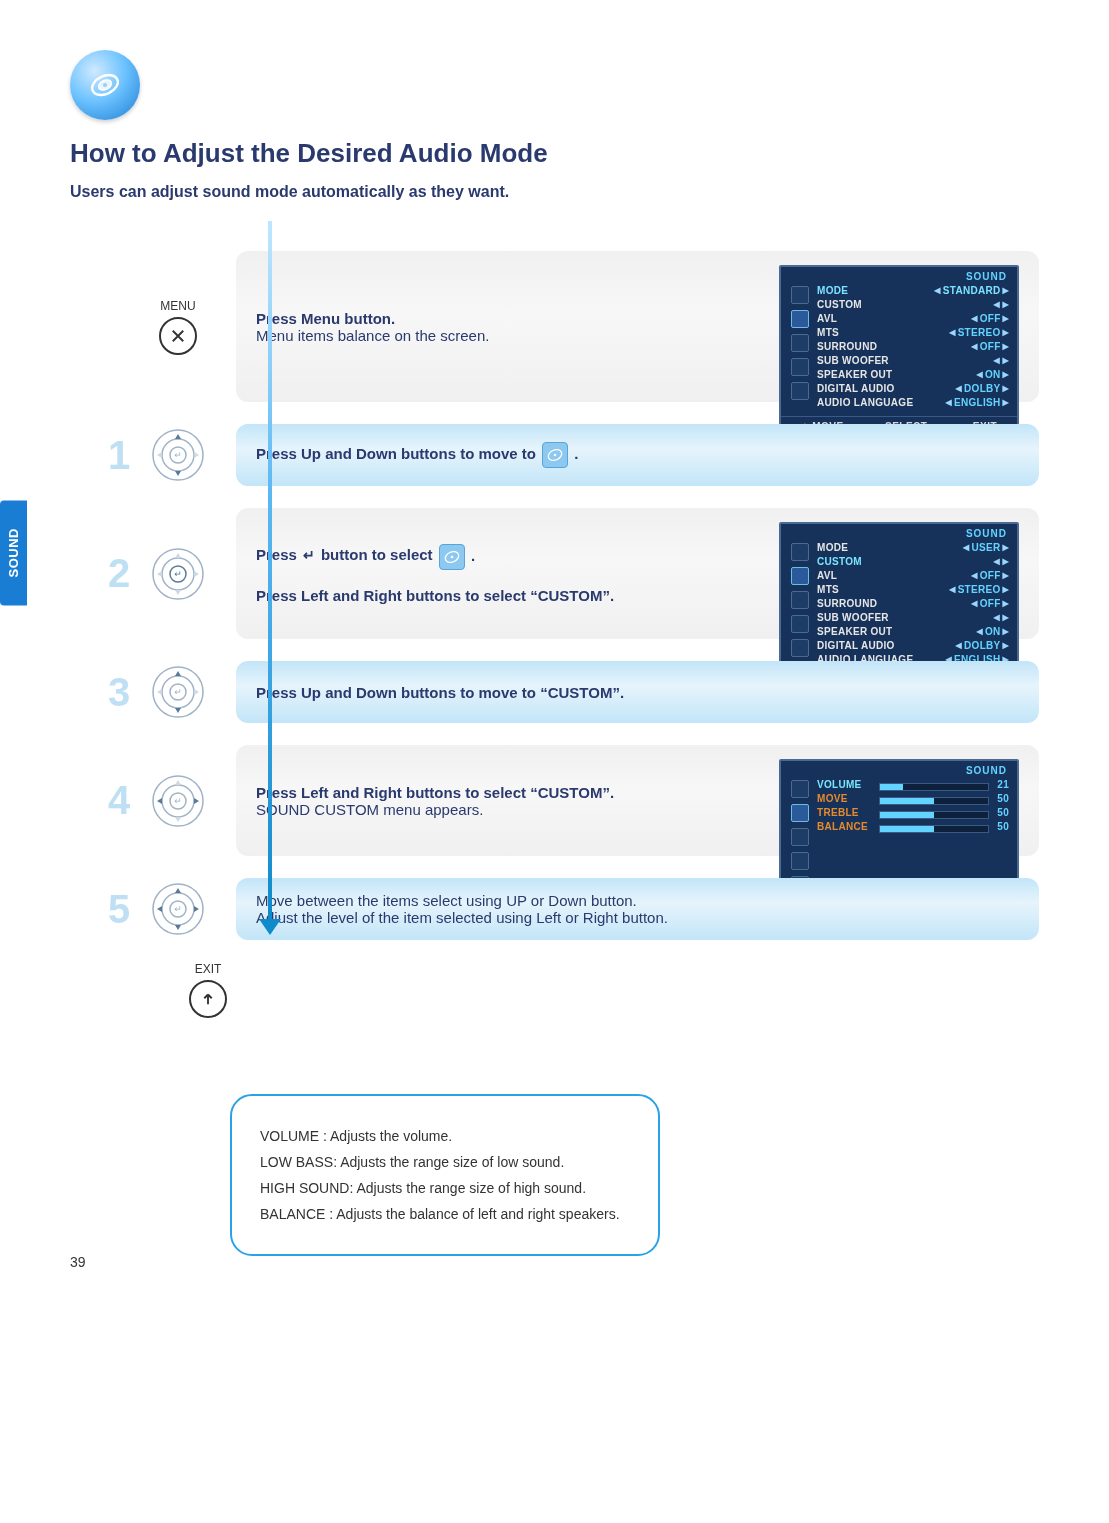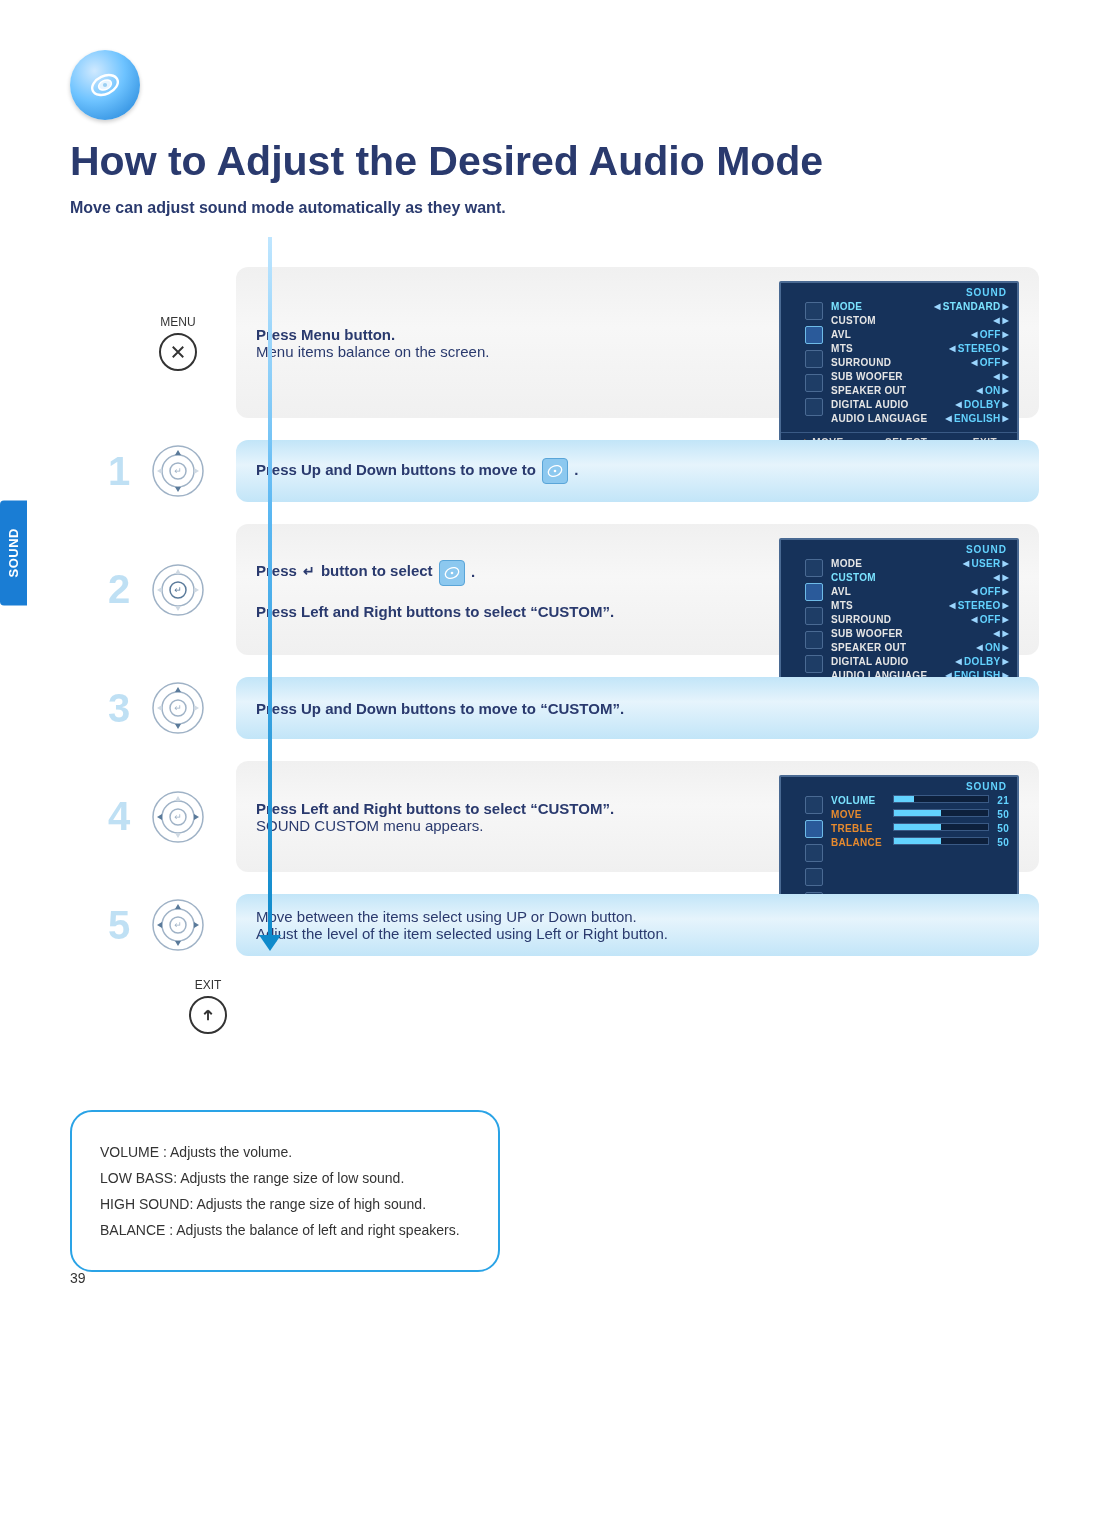--- a/index.html
+++ b/index.html
@@ -2,21 +2,21 @@
 <html><head>
 <meta charset="utf-8">
 <style>
 *{box-sizing:border-box;margin:0;padding:0}
 body{font-family:Arial,Helvetica,sans-serif;background:#fff;width:1109px;height:1523px;position:relative;color:#2a3a6e}
 .page{padding:50px 70px 30px 70px;position:relative}
 .side-tab{position:absolute;left:0;top:500px;background:#1a7dd4;color:#fff;font-size:13px;font-weight:bold;letter-spacing:.5px;padding:28px 6px;writing-mode:vertical-rl;transform:rotate(180deg);border-radius:0 4px 4px 0}
 .logo-head{display:flex;align-items:center;margin-bottom:18px}
 .logo-circle{width:70px;height:70px;border-radius:50%;background:radial-gradient(circle at 35% 30%,#cfe9ff 0%,#6ec3ff 45%,#1a7dd4 100%);display:flex;align-items:center;justify-content:center;box-shadow:0 2px 4px rgba(0,0,0,.2)}
 .logo-circle svg{width:36px;height:36px}
-h1.title{font-family:Arial Black,Arial,sans-serif;font-weight:900;font-size:41px;color:#2a3a6e;margin-bottom:14px}
+h1.title{font-family:Arial Black,Arial,sans-serif;font-weight:900;font-size:26px;color:#2a3a6e;margin-bottom:14px}
 .subtitle{font-family:Arial Black,Arial,sans-serif;font-weight:900;font-size:16px;color:#2a3a6e;margin-bottom:50px}
 .steps{position:relative;margin-left:30px}
 .flow-line{position:absolute;left:168px;top:-30px;width:4px;height:700px}
 .flow-line::before{content:"";position:absolute;left:0;top:0;width:4px;height:100%;background:linear-gradient(180deg,#bfe6ff 0%,#5ab7f2 40%,#0f8acb 100%)}
 .flow-arrow{position:absolute;left:159px;top:668px;width:0;height:0;border-left:11px solid transparent;border-right:11px solid transparent;border-top:16px solid #0f8acb}
 .step{display:flex;align-items:center;margin-bottom:18px;min-height:70px}
 .step-num{width:38px;font-family:Arial Black,Arial,sans-serif;font-size:40px;font-weight:900;color:#bfe0f4;text-align:center;margin-right:4px}
 .step-icon{width:72px;display:flex;flex-direction:column;align-items:center;justify-content:center}
 .btn-label{font-size:12px;color:#333;font-weight:normal;margin-bottom:2px}
 .dpad{width:52px;height:52px;position:relative}
@@ -26,70 +26,70 @@
 .band-grey{background:linear-gradient(180deg,#f0f0f0 0%,#f7f7f7 40%,#f0f0f0 100%)}
 .band-blue{background:linear-gradient(180deg,#c2e5f8 0%,#e6f4fc 40%,#c2e5f8 100%)}
 .step-text{flex:1;font-size:15px;color:#2a3a6e}
 .step-text b,.step-text strong{font-weight:bold}
 .step-text .sub{font-weight:normal}
 .inline-sound-ic{display:inline-block;width:26px;height:26px;vertical-align:middle;background:#8cc8ef;border:1px solid #5aa5d8;border-radius:4px;margin:0 2px}
 .inline-sound-ic svg{width:100%;height:100%}
 .enter-sym{display:inline-block;font-size:14px;margin:0 2px}
 .osd{width:240px;background:#16325a;border:2px solid #4a6a93;border-radius:2px;color:#ddd;font-family:Arial Narrow,Arial,sans-serif;font-size:10px;letter-spacing:.3px;margin-left:14px}
 .osd .osd-title{color:#63d3ff;text-align:right;padding:4px 10px 2px;font-weight:bold;letter-spacing:1px}
-.osd .osd-body{display:flex;padding:0 8px 6px 22px}
+.osd .osd-body{display:flex;padding:0 8px 6px 8px}
 .osd-icons{width:22px;display:flex;flex-direction:column;gap:6px;align-items:center;padding-top:2px}
 .osd-icons span{width:18px;height:18px;border:1px solid #4a6a93;border-radius:2px;display:block;background:#1e3d66}
 .osd-icons span.sel{background:#2a5a9a;border-color:#6ebbe8}
 .osd-list{flex:1;padding-left:6px}
 .osd-row{display:flex;justify-content:space-between;align-items:center;line-height:14px;height:14px}
 .osd-row .k{color:#e6e6e6;font-weight:bold}
 .osd-row .v{color:#63d3ff;font-weight:bold;display:flex;align-items:center;gap:2px}
 .osd-row .k.hl,.osd-row .v.hl{color:#7be3ff}
 .tri{font-size:8px;color:#9bd6ff}
 .tri.l::before{content:"◀"}
 .tri.r::before{content:"▶"}
 .tri.lr::before{content:"◀ ▶"}
 .osd-foot{display:flex;justify-content:space-around;border-top:1px solid #3a5a85;padding:4px 4px;color:#d8d8d8;font-weight:bold;letter-spacing:.5px}
 .osd-foot span::before{color:#ff9a2e;margin-right:3px}
 .osd-foot .mv::before{content:"◆"}
 .osd-foot .sl::before{content:"●"}
 .osd-foot .ex::before{content:"▬"}
 .osd3 .bar{height:8px;background:#0d203c;border:1px solid #3a5a85;position:relative;margin:1px 0}
 .osd3 .bar i{display:block;height:100%;background:#63d3ff}
-.osd3-row{display:flex;align-items:flex-start;line-height:14px}
+.osd3-row{display:flex;align-items:flex-end;line-height:14px}
 .osd3-row .k{width:62px;color:#e68a2e;font-weight:bold}
 .osd3-row .bar{flex:1}
 .osd3-row .vnum{width:20px;text-align:right;color:#63d3ff;font-weight:bold}
 .exit-row{display:flex;margin-top:18px;margin-left:30px}
 .exit-row .step-num{width:38px}
 .exit-row .step-icon{width:72px}
 .exit-text{margin-left:22px;font-size:15px;color:#2a3a6e;padding-top:4px}
-.notes-box{margin-top:76px;border:2px solid #2aa3e6;border-radius:22px;padding:22px 28px;width:430px;font-size:14px;color:#333}
+.notes-box{margin-top:76px;margin-left:160px;border:2px solid #2aa3e6;border-radius:22px;padding:22px 28px;width:430px;font-size:14px;color:#333}
 .notes-box p{margin:10px 0}
 .pagenum{position:absolute;left:70px;bottom:16px;color:#333;font-size:14px}
 </style>
 </head>
 <body>
 
 <div class="page">
   <div class="side-tab">SOUND</div>
 
   <div class="logo-head">
     <div class="logo-circle">
       <svg viewBox="0 0 24 24">
           <ellipse cx="12" cy="12" rx="9" ry="6" fill="none" stroke="#fff" stroke-width="1.6" transform="rotate(-25 12 12)"></ellipse>
           <ellipse cx="12" cy="12" rx="4.5" ry="3" fill="#e8f5ff" stroke="#fff" stroke-width="1" transform="rotate(-25 12 12)"></ellipse>
           <circle cx="12" cy="12" r="1.4" fill="#9bcff2"></circle>
         </svg>
     </div>
   </div>
 
   <h1 class="title">How to Adjust the Desired Audio Mode</h1>
-  <div class="subtitle">Move can adjust sound mode automatically as they want.</div>
+  <div class="subtitle">Users can adjust sound mode automatically as they want.</div>
 
   <div class="steps">
     <div class="flow-line"></div>
     <div class="flow-arrow"></div>
 
     <div class="step">
       <div class="step-num"></div>
       <div class="step-icon">
         <div class="btn-label">MENU</div>
         <div class="circle-btn">

